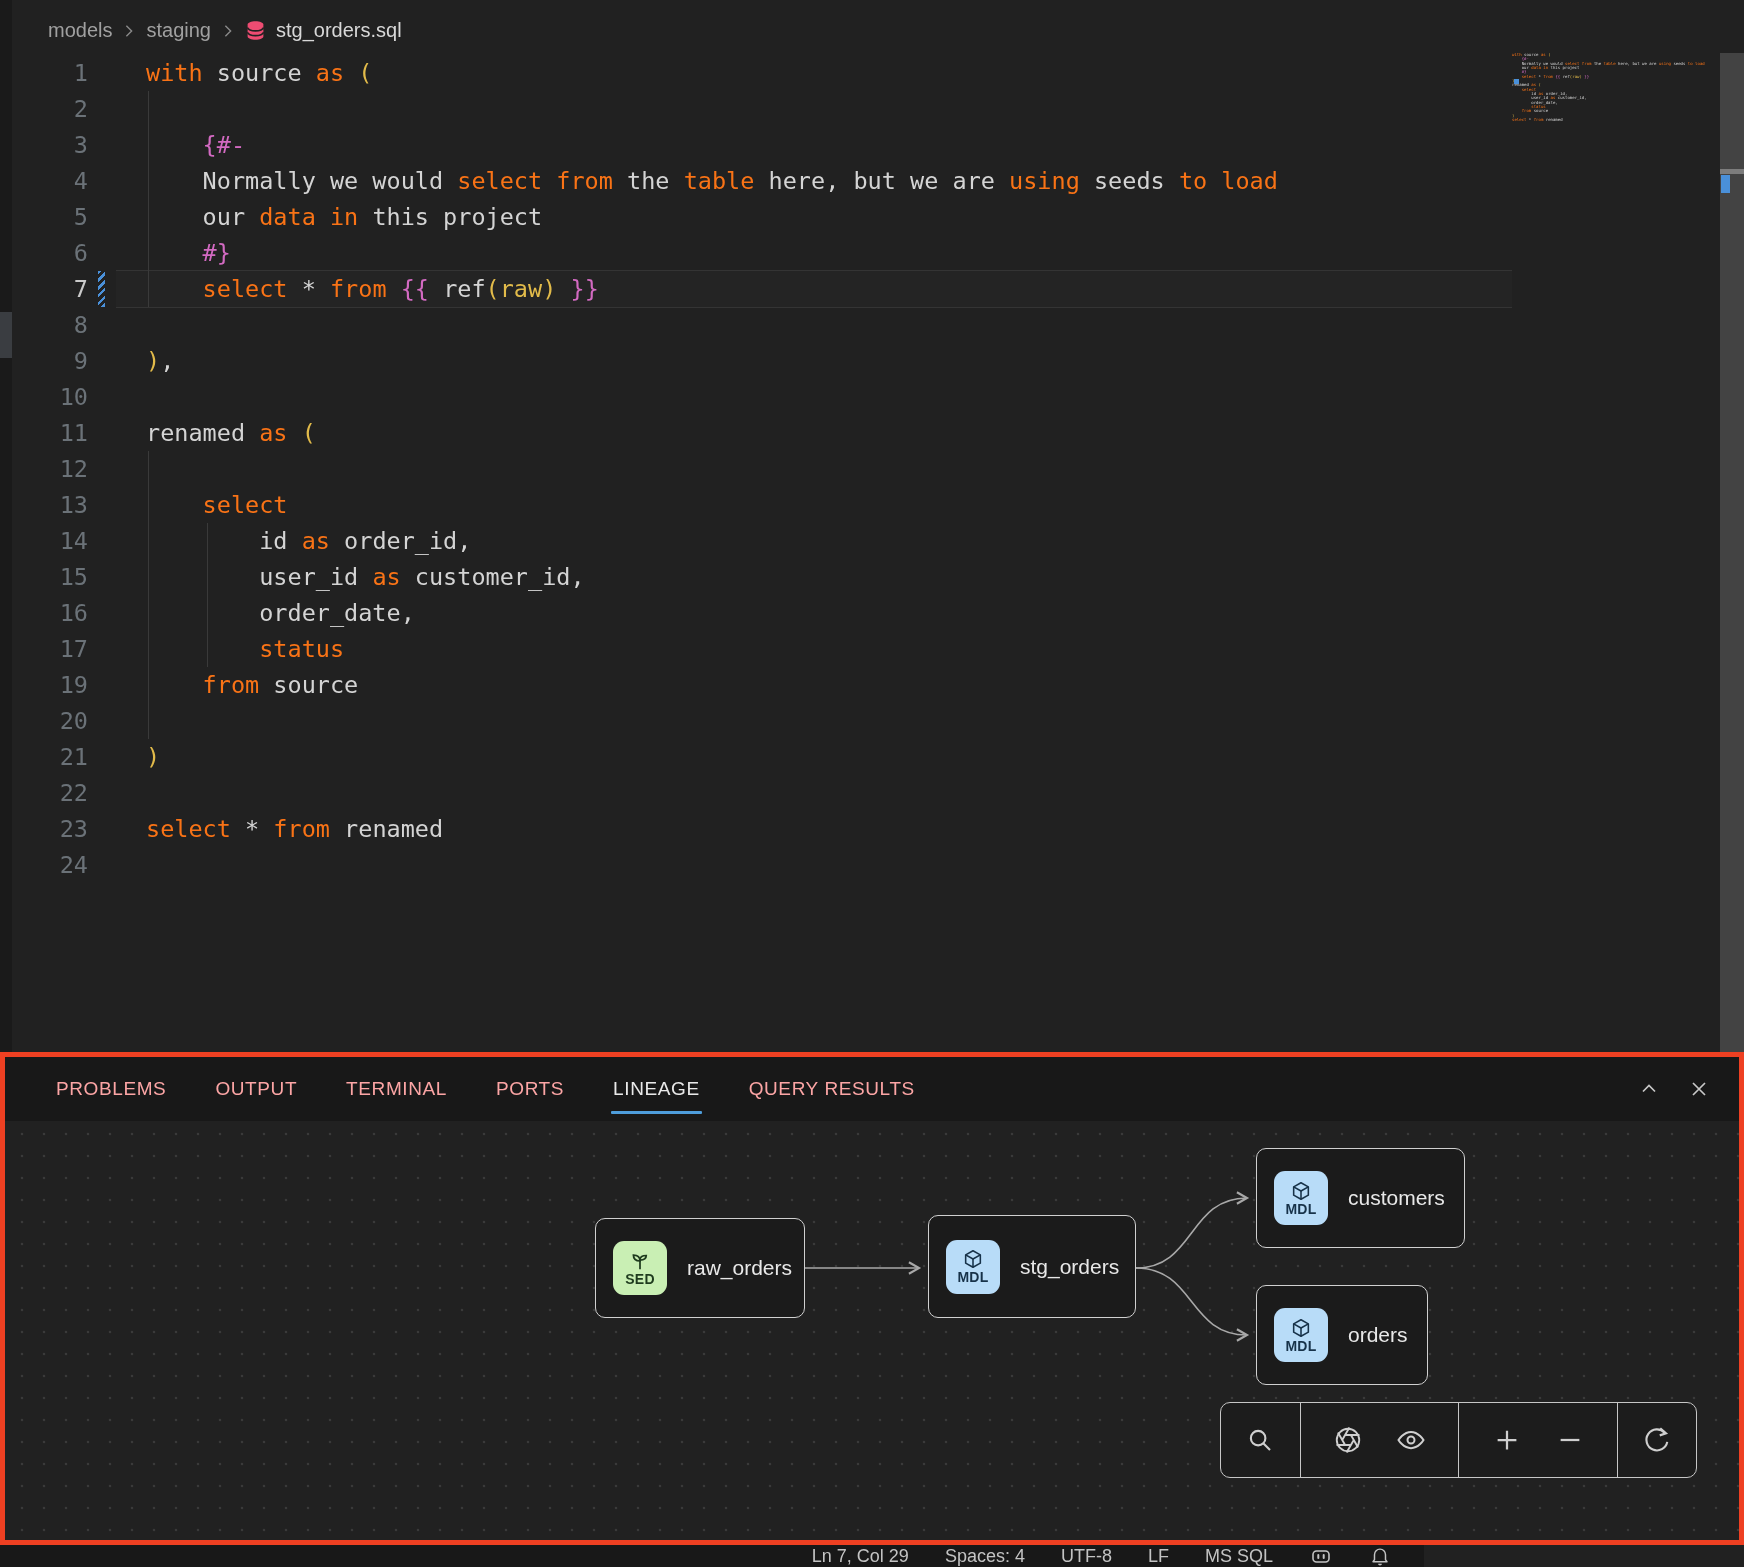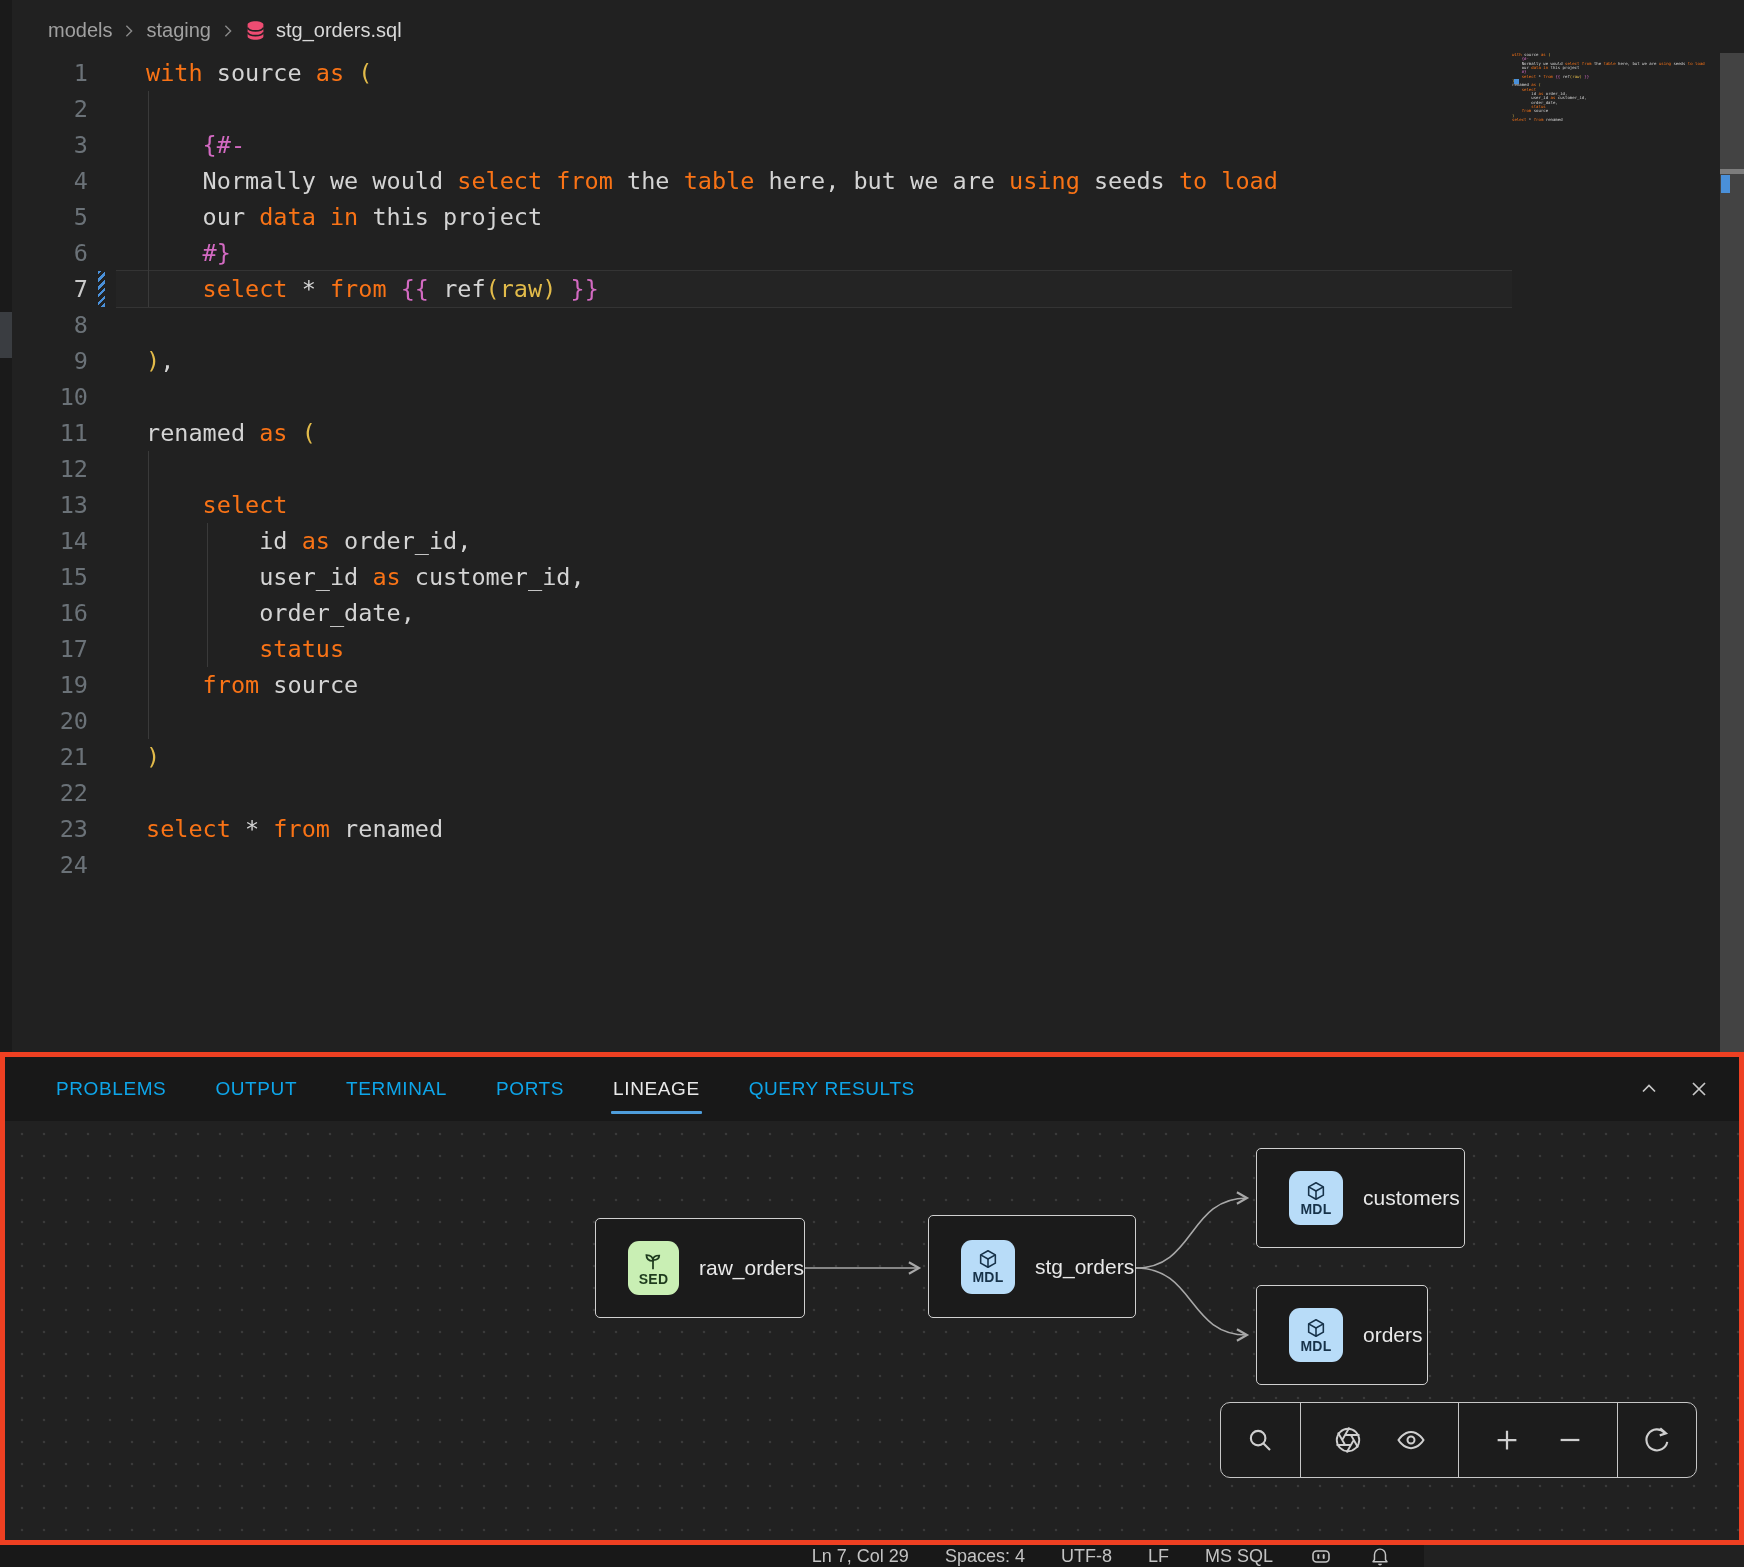--- a/index.html
+++ b/index.html
@@ -42,35 +42,35 @@
   .mm-mod { position:absolute; left:2px; top:26px; width:5px; height:5px; background:#4a90d9; }
   .overview-ruler { position:absolute; left:1708px; top:45px; width:24px; height:1007px; background:#434343; }
   .ruler-band { position:absolute; left:0; top:116px; width:24px; height:5px; background:#7d7d7d; }
   .ruler-mod { position:absolute; left:1px; top:122px; width:9px; height:18px; background:#4a90d9; }
 
   
   .panel { position:absolute; left:0; top:1052px; width:1744px; height:493px;
            border:5px solid #ee4022; background:#181818; }
   .panel-tabs { height:64px; display:flex; align-items:center; padding-left:51px; position:relative; }
   .tabs { display:flex; gap:49px; height:100%; align-items:center; }
-  .tab { color:#0ea5e9; font-size:19px; letter-spacing:.6px; height:100%; display:flex;
+  .tab { color:#fca5a5; font-size:19px; letter-spacing:.6px; height:100%; display:flex;
          align-items:center; position:relative; cursor:pointer; }
   .tab.active { color:#e9e9e9; }
   .tab.active::after { content:""; position:absolute; left:-2px; right:-2px; bottom:7px; height:3px;
          background:#4e9ddb; border-radius:1px; }
   .tab-actions { position:absolute; right:28px; top:0; height:64px; display:flex; align-items:center; gap:26px; }
   .tab-actions .act { cursor:pointer; display:flex; }
 
   
   .canvas { position:relative; width:1734px; height:419px; background:#212121;
             background-image:radial-gradient(circle,#3a3a3a 1.4px,transparent 1.6px);
             background-size:22px 22px; background-position:6px 2px; }
   .edges { position:absolute; left:0; top:0; }
-  .node { position:absolute; background:#1b1b1b; border:1.5px solid #d0d0d0; border-radius:5px;
-          display:flex; align-items:center; gap:20px; padding-left:32px; cursor:pointer; }
+  .node { position:absolute; background:#1b1b1b; border:1.5px solid #d0d0d0; border-radius:10px;
+          display:flex; align-items:center; gap:20px; padding-left:17px; cursor:pointer; }
   .node-badge { width:54px; height:54px; border-radius:11px; display:flex; flex-direction:column;
           align-items:center; justify-content:center; gap:0; }
   .node-badge.seed { background:#c9efb4; color:#1e3b1e; }
   .node-badge.model { background:#b8dcf8; color:#173249; }
   .node-badge .btxt { font-size:14px; font-weight:600; letter-spacing:.3px; margin-top:-1px; }
   .node-label { color:#e8e8e8; font-size:21px;text-align:right; }
 
   .lineage-toolbar { position:absolute; left:1215px; top:281px; width:477px; height:76px;
           background:#1c1c1c; border:1.5px solid #c6c6c6; border-radius:10px; display:flex; }
   .tb-sec { display:flex; align-items:center; justify-content:space-evenly; height:100%; }

